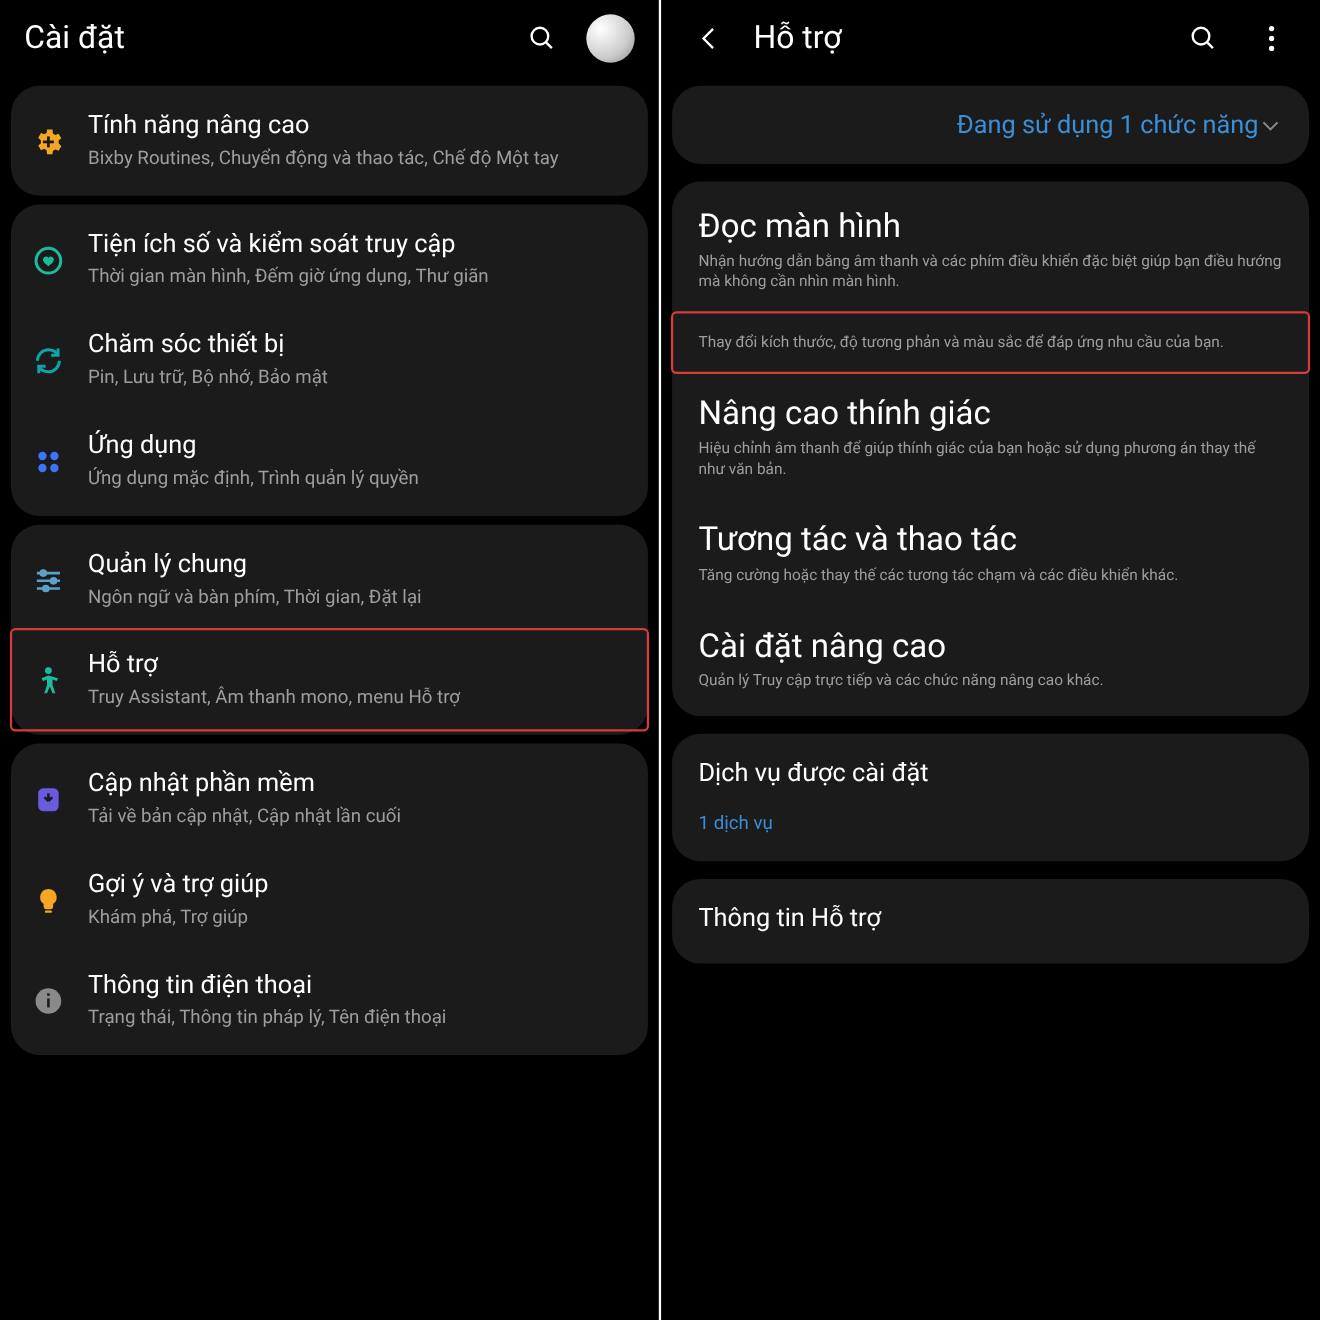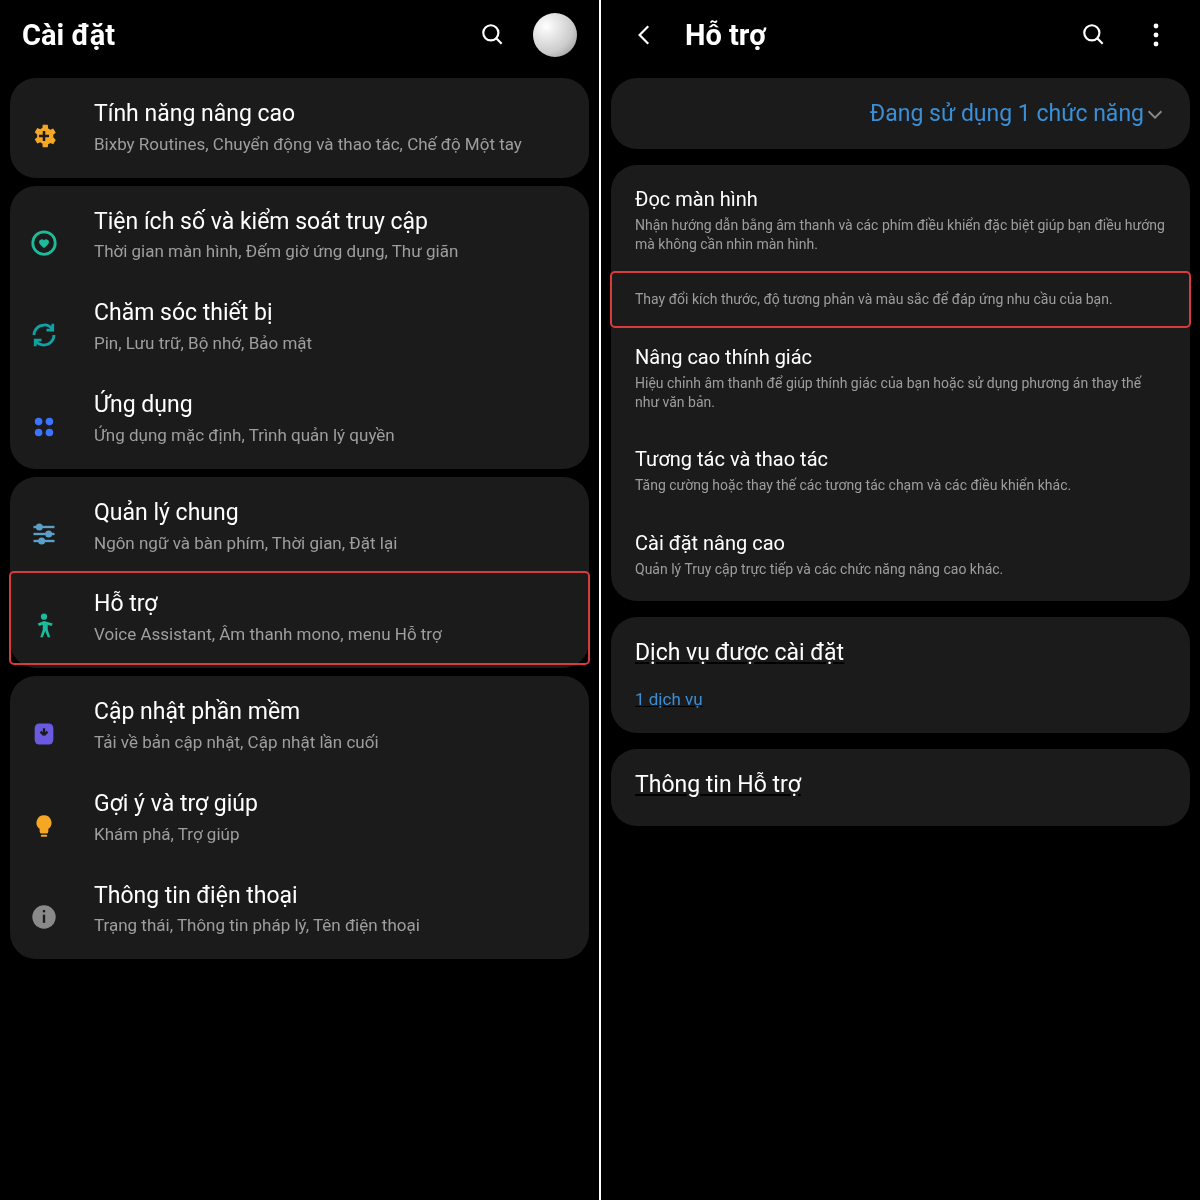--- a/index.html
+++ b/index.html
@@ -1,39 +1,39 @@
 <!DOCTYPE html>
 <html><head>
 <meta charset="utf-8">
 <style>
   :root { --bg:#000; --card:#1b1b1b; --text:#fff; --sub:#9e9e9e; --accent:#3a8fd6; --hl:#d93b3b; --teal:#1bbc9b; }
   *{box-sizing:border-box;font-family:Roboto,Arial,Helvetica,sans-serif;}
   body{margin:0;background:#fff;width:1200px;height:1200px;display:flex;}
   .phone{flex:1;background:var(--bg);display:flex;flex-direction:column;padding:0 8px 8px;overflow:hidden;position:relative;}
   .phone+.phone{border-left:2px solid #fff;}
   .header{display:flex;align-items:center;height:70px;padding:0 14px;gap:18px;}
-  .title{font-size:29px;color:var(--text);font-weight:700;flex:1;}
+  .title{font-size:29px;color:var(--text);font-weight:400;flex:1;}
   .icon-btn{width:44px;height:44px;display:flex;align-items:center;justify-content:center;color:var(--text);}
   .avatar{width:44px;height:44px;border-radius:50%;background:radial-gradient(circle at 30% 30%,#fff,#ccc 60%,#888);}
   .group{background:var(--card);border-radius:26px;margin:8px 2px;padding:4px 0;}
-  .row{display:flex;align-items:flex-end;padding:18px 20px 18px 14px;gap:30px;position:relative;}
+  .row{display:flex;align-items:center;padding:18px 20px 18px 14px;gap:16px;position:relative;}
   .row.hl{outline:2px solid var(--hl);outline-offset:-1px;border-radius:4px;}
   .ico{width:40px;min-width:40px;height:40px;display:flex;align-items:center;justify-content:center;font-size:26px;margin-top:2px;}
   .txt{flex:1;min-width:0;}
   .t1{color:var(--text);font-size:23px;line-height:1.25;margin-bottom:4px;}
   .t2{color:var(--sub);font-size:17px;line-height:1.35;}
   .t2.link{color:var(--accent);}
   .banner{background:var(--card);border-radius:26px;margin:8px 2px;padding:22px 24px;display:flex;align-items:center;text-align:right;}
   .banner-txt{flex:1;color:var(--accent);font-size:23px;}
   
   .row2{display:flex;flex-direction:column;padding:18px 24px;}
   .row2.hl{outline:2px solid var(--hl);outline-offset:-1px;border-radius:4px;}
-  .row2 .t1{font-size:20px;}
+  .row2 .t1{font-size:30px;}
   .row2 .t2{font-size:14px;}
-  .single{background:var(--card);border-radius:26px;margin:8px 2px;padding:22px 24px;text-decoration:underline;}
+  .single{background:var(--card);border-radius:26px;margin:8px 2px;padding:22px 24px;}
   .single .t1{font-size:23px;color:var(--text);}
   .single .t2{font-size:17px;margin-top:20px;}
   svg{display:block;}
 </style>
 </head>
 <body>
 
 <div class="phone">
   <div class="header">
     <div class="title">Cài đặt</div>
@@ -122,21 +122,21 @@
         </div>
         <div class="row hl">
           <div class="ico">
             <svg width="30" height="30" viewBox="0 0 24 24" fill="#1bbc9b">
               <circle cx="12" cy="4.5" r="2.5"></circle>
               <path d="M12 8l-5 2 1 2 3-1v4l-2 6h2l2-5 2 5h2l-2-6v-4l3 1 1-2z"></path>
             </svg>
           </div>
           <div class="txt">
             <div class="t1">Hỗ trợ</div>
-            <div class="t2">Voice Assistant, Âm thanh mono, menu Hỗ trợ</div>
+            <div class="t2">Truy Assistant, Âm thanh mono, menu Hỗ trợ</div>
           </div>
         </div>
       </div>
       <div class="group">
         <div class="row">
           <div class="ico">
             <svg width="28" height="28" viewBox="0 0 24 24" fill="#6a5ae0">
               <rect x="4" y="3" width="16" height="18" rx="4"></rect>
               <path d="M12 7v6m0 0l-3-3m3 3l3-3" stroke="#1b1b1b" stroke-width="2" fill="none"></path>
             </svg>

